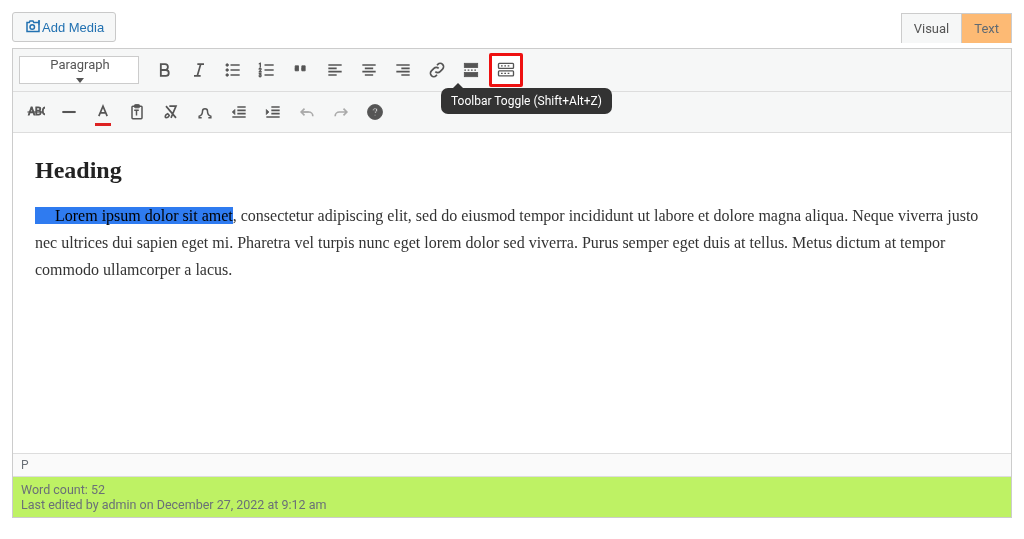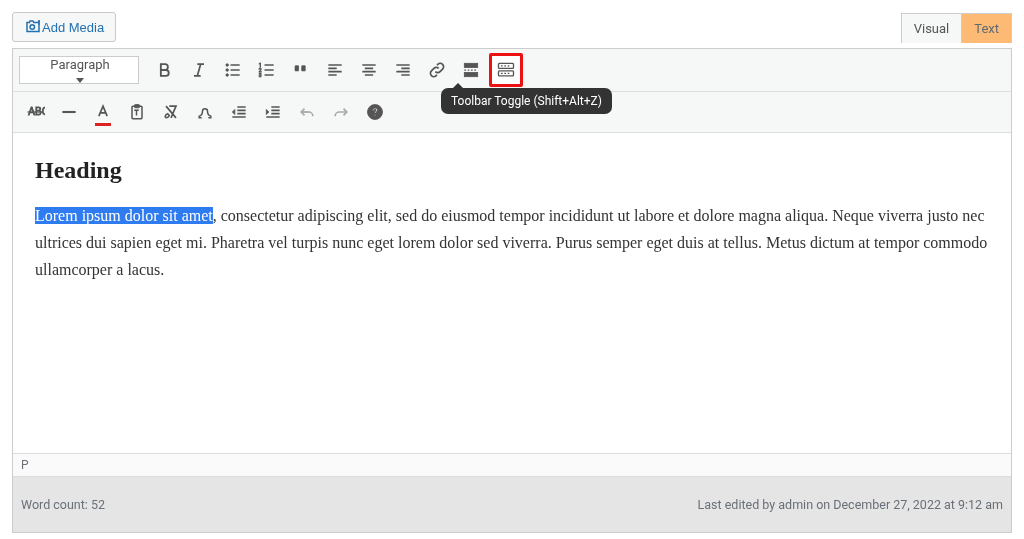--- a/index.html
+++ b/index.html
@@ -129,37 +129,39 @@
     margin-bottom: 18px;
     color: #222;
   }
   .editor-body p {
     font-size: 16px;
     line-height: 1.7;
     color: #333;
   }
   .editor-body .sel {
     background: #2f7bf0;
-    color: #ffffff;
+    color: #000000;
+    padding-left: 20px;
   }
   .path-row {
     border-top: 1px solid #ddd;
     background: #fafafa;
     padding: 4px 8px;
     font-size: 12px;
     color: #6a7077;
   }
   .status-row {
     display: flex;
     justify-content: space-between;
     border-top: 1px solid #ddd;
-    background: #e5e5e5;
-    padding: 20px 8px;
+    background: #bef264;
+    padding: 5px 8px;
     font-size: 12.5px;
     color: #6a7077;
+    flex-direction: column;
   }
 </style>
 </head>
 <body>
 
 <div class="top-row">
   <button class="add-media-btn">
     <svg viewBox="0 0 24 24">
         <path d="M4 6h3l1-2h4l1 2h7v12H4z M14 12a3 3 0 11-6 0 3 3 0 016 0z" fill="none" stroke="#2271b1" stroke-width="2"></path>
         <circle cx="20" cy="4" r="1.5"></circle>

